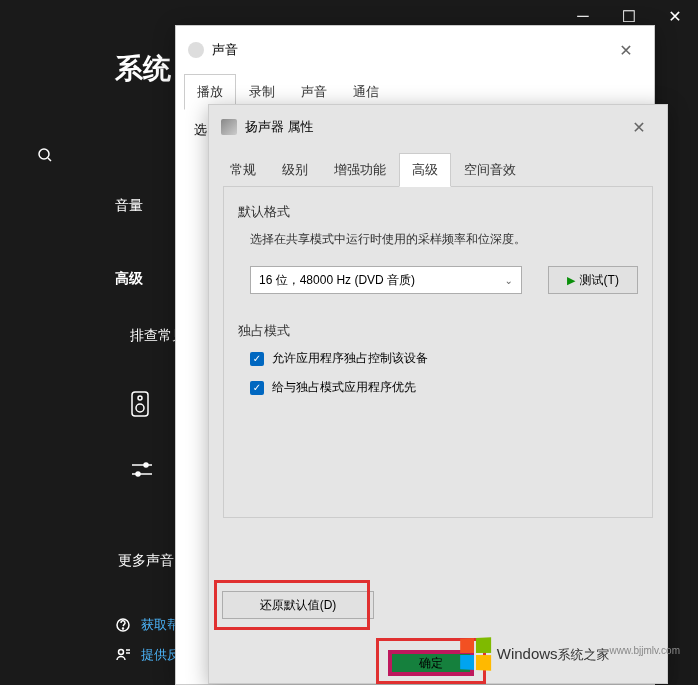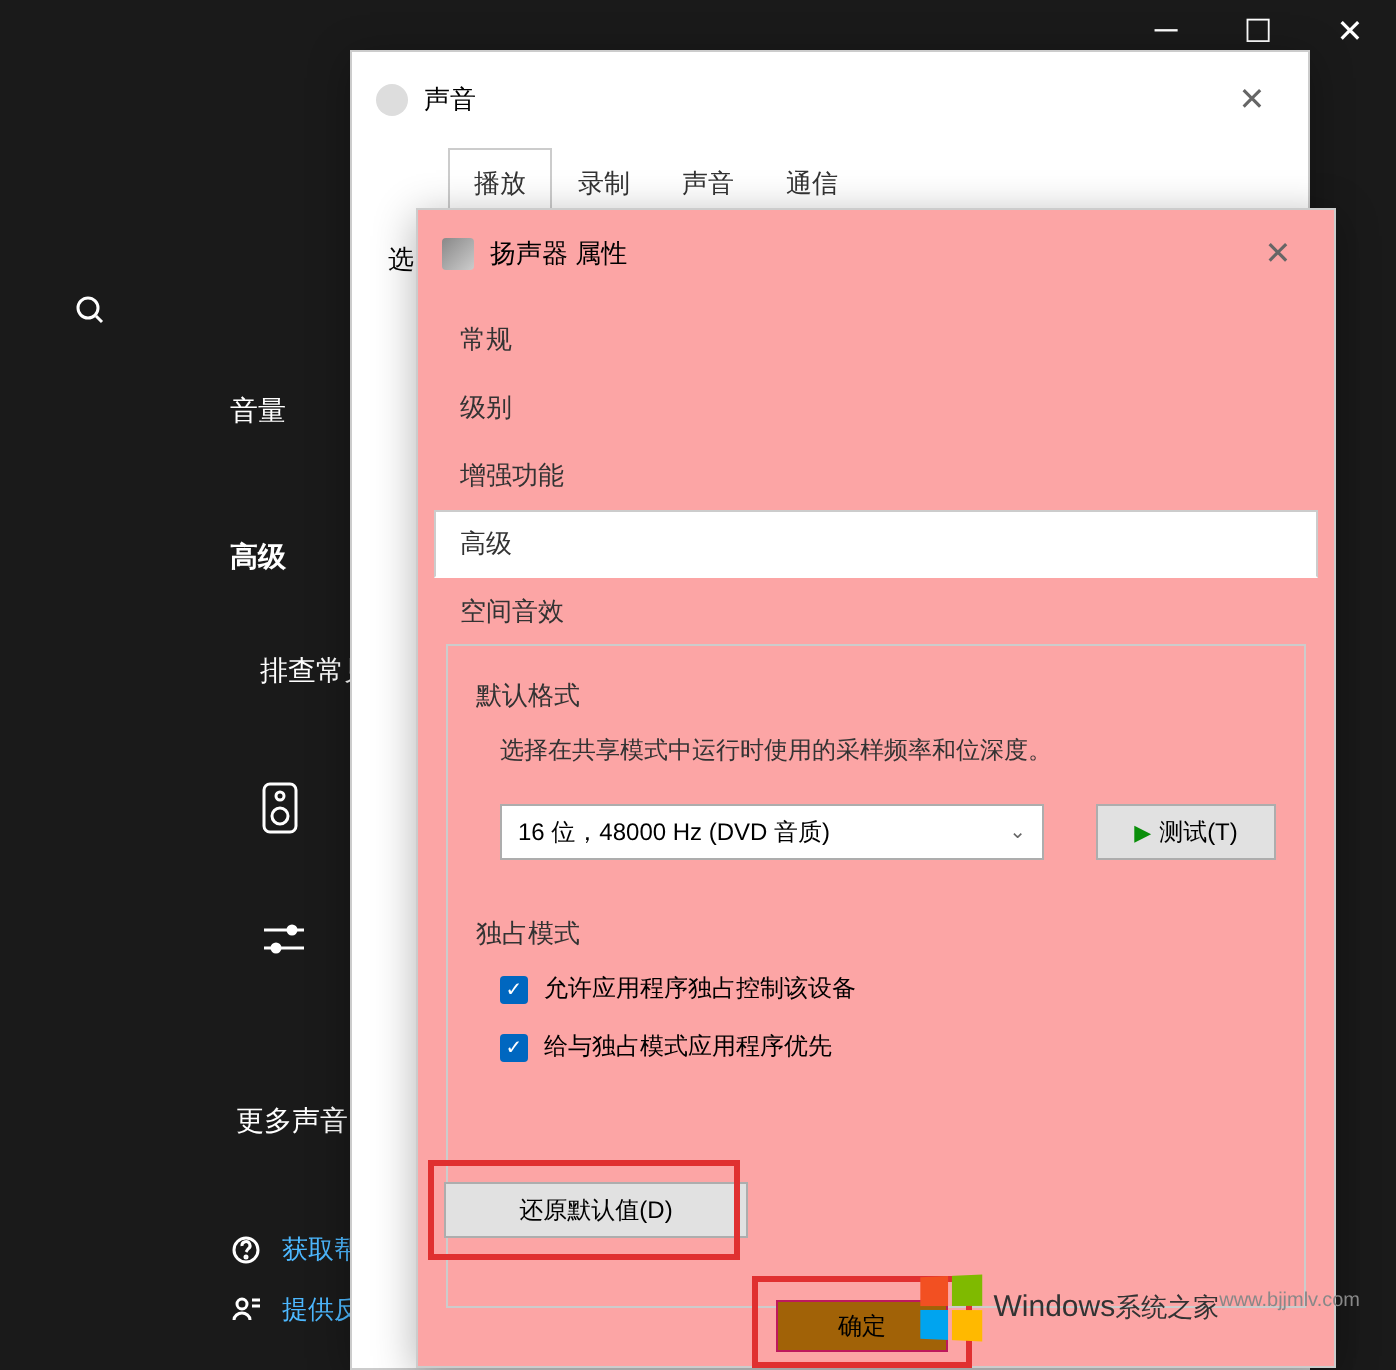--- a/index.html
+++ b/index.html
@@ -24,51 +24,51 @@
     
     
     .sound-dialog { position: absolute; top: 25px; left: 175px; width: 480px; height: 660px; background: #fff; border: 1px solid #ccc; box-shadow: 0 4px 20px rgba(0,0,0,0.3); }
     .dlg-title { display: flex; align-items: center; padding: 10px 12px; gap: 8px; }
     .dlg-title-icon { width: 16px; height: 16px; background: #ddd; border-radius: 50%; }
     .dlg-title-text { font-size: 13px; flex: 1; }
     .dlg-close { width: 32px; height: 28px; display: flex; align-items: center; justify-content: center; color: #666; font-size: 16px; }
     
     .sound-tabs { display: flex; padding: 0 8px; border-bottom: 1px solid #fff; }
     .sound-tab { padding: 8px 12px; font-size: 13px; color: #333; border: 1px solid transparent; }
-    .sound-tab.active { border: 1px solid #ccc; border-bottom: 1px solid #fff; background: #fff; margin-left: 40px; }
+    .sound-tab.active { border: 1px solid #ccc; border-bottom: 1px solid #fff; background: #fff; }
     
     .sel-label { padding: 10px 18px; font-size: 13px; }
     
     
-    .speaker-dialog { position: absolute; top: 104px; left: 208px; width: 460px; height: 580px; background: #fca5a5; border: 1px solid #ccc; box-shadow: 0 4px 20px rgba(0,0,0,0.3); }
+    .speaker-dialog { position: absolute; top: 104px; left: 208px; width: 460px; height: 580px; background: #e5e5e5; border: 1px solid #ccc; box-shadow: 0 4px 20px rgba(0,0,0,0.3); }
     .spk-title { display: flex; align-items: center; padding: 8px 12px; gap: 8px; }
     .spk-icon { width: 16px; height: 16px; background: linear-gradient(135deg, #888, #ccc); border-radius: 2px; }
     .spk-title-text { font-size: 13px; flex: 1; }
     
-    .spk-tabs { display: flex; padding: 0 8px; margin-top: 4px; flex-direction: column; }
+    .spk-tabs { display: flex; padding: 0 8px; margin-top: 4px; }
     .spk-tab { padding: 7px 12px; font-size: 13px; color: #333; border: 1px solid transparent; }
     .spk-tab.active { border: 1px solid #ccc; border-bottom: 1px solid #fff; background: #fff; position: relative; z-index: 2; }
     
     .spk-content { margin: 0 14px; padding: 16px 14px; border: 1px solid #ccc; position: relative; top: -1px; height: 332px; }
     
     .group { margin-bottom: 20px; }
     .group-title { font-size: 13px; color: #333; margin-bottom: 10px; }
     .group-desc { font-size: 12px; color: #333; margin-left: 12px; margin-bottom: 18px; }
     
     .format-row { display: flex; gap: 26px; margin-left: 12px; align-items: center; }
     .format-select { flex: 1; height: 28px; border: 1px solid #adadad; padding: 0 8px; font-size: 12px; display: flex; align-items: center; justify-content: space-between; background: #fff; }
     .chevron { font-size: 10px; color: #666; }
     .test-btn { width: 90px; height: 28px; border: 1px solid #adadad; background: #e1e1e1; font-size: 12px; display: flex; align-items: center; justify-content: center; gap: 4px; }
     .play-tri { color: #0a8f0a; font-size: 11px; }
     
     .checkbox-row { display: flex; align-items: center; gap: 8px; margin-left: 12px; margin-bottom: 12px; font-size: 12px; }
     .chk { width: 14px; height: 14px; background: #0067c0; border-radius: 2px; display: flex; align-items: center; justify-content: center; color: #fff; font-size: 10px; }
     .restore-highlight { position: absolute; left: 18px; top: 573px; width: 156px; height: 50px; border: 3px solid #e03030; pointer-events: none; }
     
-    .ok-btn { position: absolute; left: 176px; top: 640px; width: 86px; height: 26px; border: 1px solid #be185d; background: #a16207; font-size: 12px; display: flex; align-items: center; justify-content: center; }
+    .ok-btn { position: absolute; left: 176px; top: 640px; width: 86px; height: 26px; border: 4px solid #be185d; background: #15803d; font-size: 12px; display: flex; align-items: center; justify-content: center; }
     .ok-highlight { position: absolute; left: 164px; top: 627px; width: 110px; height: 52px; border: 3px solid #e03030; pointer-events: none; }
     
     .restore-inner { position: absolute; left: 222px; bottom: 66px; width: 152px; height: 28px; border: 1px solid #adadad; background: #e1e1e1; font-size: 12px; display: flex; align-items: center; justify-content: center; }
     
     
     .watermark { position: absolute; bottom: 15px; right: 18px; display: flex; align-items: center; gap: 6px; }
     .win-logo { width: 32px; height: 32px; display: grid; grid-template-columns: 1fr 1fr; grid-template-rows: 1fr 1fr; gap: 2px; transform: perspective(100px) rotateY(-15deg); }
     .wl { background: #f25022; } .wl:nth-child(2){background:#7fba00;} .wl:nth-child(3){background:#00a4ef;} .wl:nth-child(4){background:#ffb900;}
     .wm-text { display: flex; flex-direction: row; }
     .wm-top { font-size: 15px; color: #333; font-weight: 400; }
@@ -76,20 +76,21 @@
   </style>
 </head>
 <body>
 
 <div class="settings-bg">
   <div class="win-controls">
     <div class="win-ctrl">─</div>
     <div class="win-ctrl">☐</div>
     <div class="win-ctrl">✕</div>
   </div>
+  <div class="settings-header">系统</div>
   <div class="search-btn">
     <svg width="16" height="16" viewBox="0 0 16 16" fill="none" stroke="currentColor" stroke-width="1.5">
         <circle cx="7" cy="7" r="5"></circle>
         <line x1="11" y1="11" x2="14" y2="14"></line>
       </svg>
   </div>
   <div class="sidebar-items">
     <div class="sidebar-item">音量</div>
   </div>
   <div class="section-label adv-label">高级</div>

